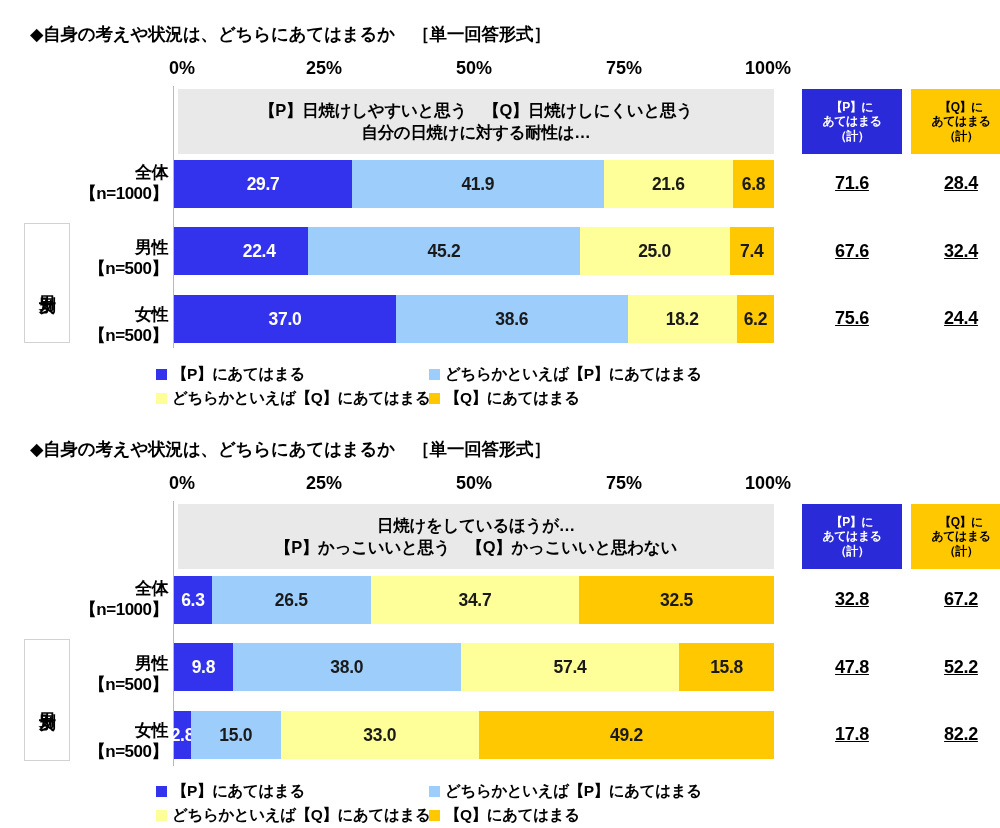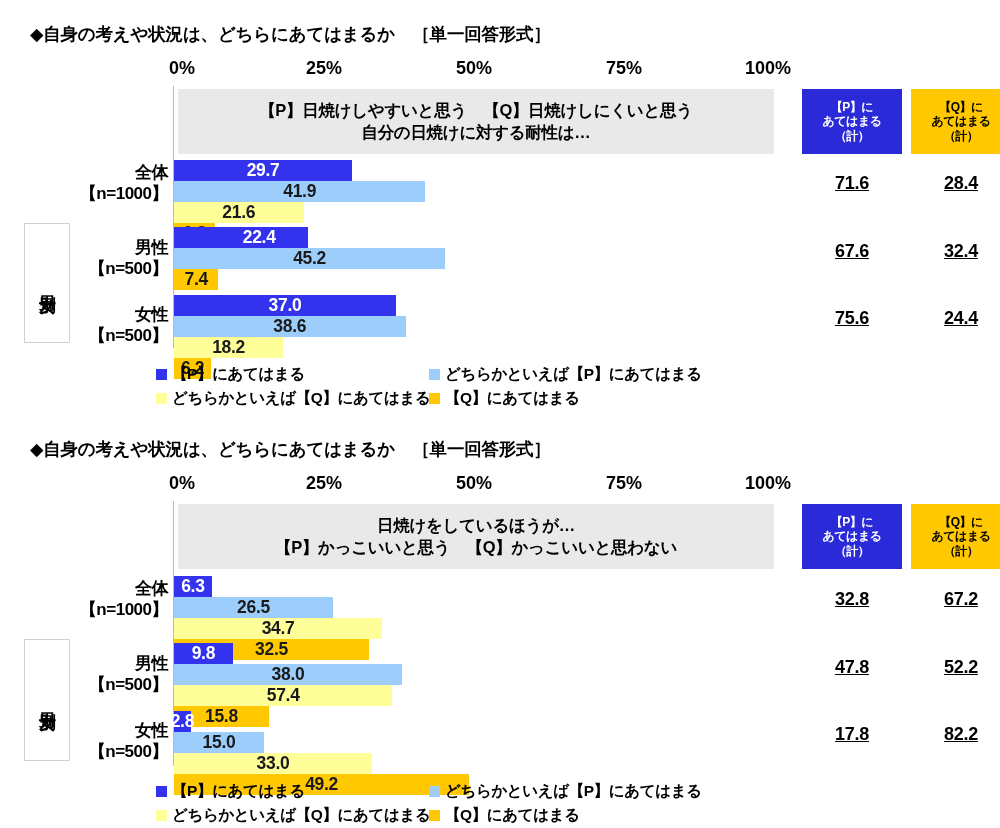--- a/index.html
+++ b/index.html
@@ -65,21 +65,21 @@
     position: absolute; border: 1px solid #d2d2d2;
     display: flex; align-items: center; justify-content: center;
   }
   .gbox span {
     font-size: 17px; font-weight: bold; line-height: 1.18;
     writing-mode: vertical-rl; text-orientation: upright;
     letter-spacing: 1px;
   }
 
   
-  .bar { position: absolute; display: flex; flex-direction: column; }
+  .bar { position: absolute; display: flex; }
   .seg {
     height: 100%; display: flex; align-items: center; justify-content: center;
     font-size: 17.5px; font-weight: bold; overflow: visible;
     letter-spacing: -0.3px;
   }
   .seg.s1 { background: #3333ee; color: #ffffff; }
   .seg.s2 { background: #9ccdfb; color: #1a1a1a; }
   .seg.s3 { background: #ffff99; color: #1a1a1a; }
   .seg.s4 { background: #ffc800; color: #1a1a1a; }
   .seg .v { white-space: nowrap; }
@@ -171,20 +171,23 @@
       <span>男性</span>
       <span class="l2">【n=500】</span>
     </div>
     <div class="bar" style="left:158px;top:211px;width:600px;height:48px;">
       <div class="seg s1" style="width:22.4%;padding-left:36px;">
         <span class="v">22.4</span>
         </div>
       <div class="seg s2" style="width:45.2%;">
         <span class="v">45.2</span>
         </div>
+      <div class="seg s3" style="width:25.0%;">
+        <span class="v">25.0</span>
+        </div>
       <div class="seg s4" style="width:7.4%;">
         <span class="v">7.4</span>
         </div>
     </div>
     <div class="tot-val" style="left:786px;top:225px;width:100px;">67.6</div>
     <div class="tot-val" style="left:895px;top:225px;width:100px;text-align:center;">32.4</div>
 
     <div class="rowlabel" style="left:0;top:289px;width:152px;">
       <span>女性</span>
       <span class="l2">【n=500】</span>

